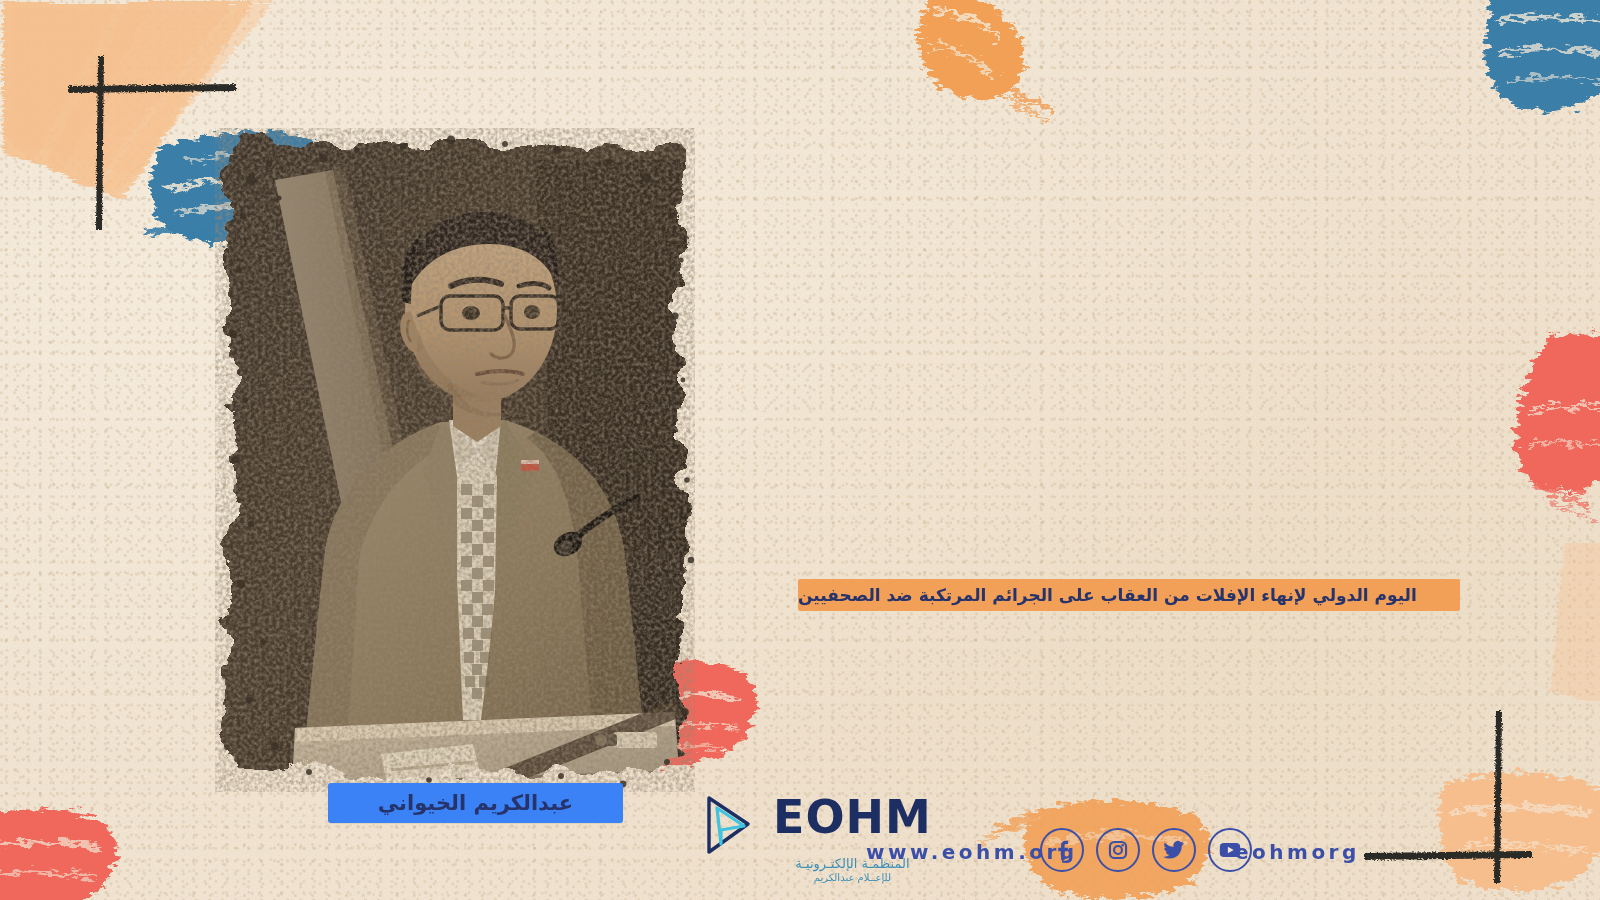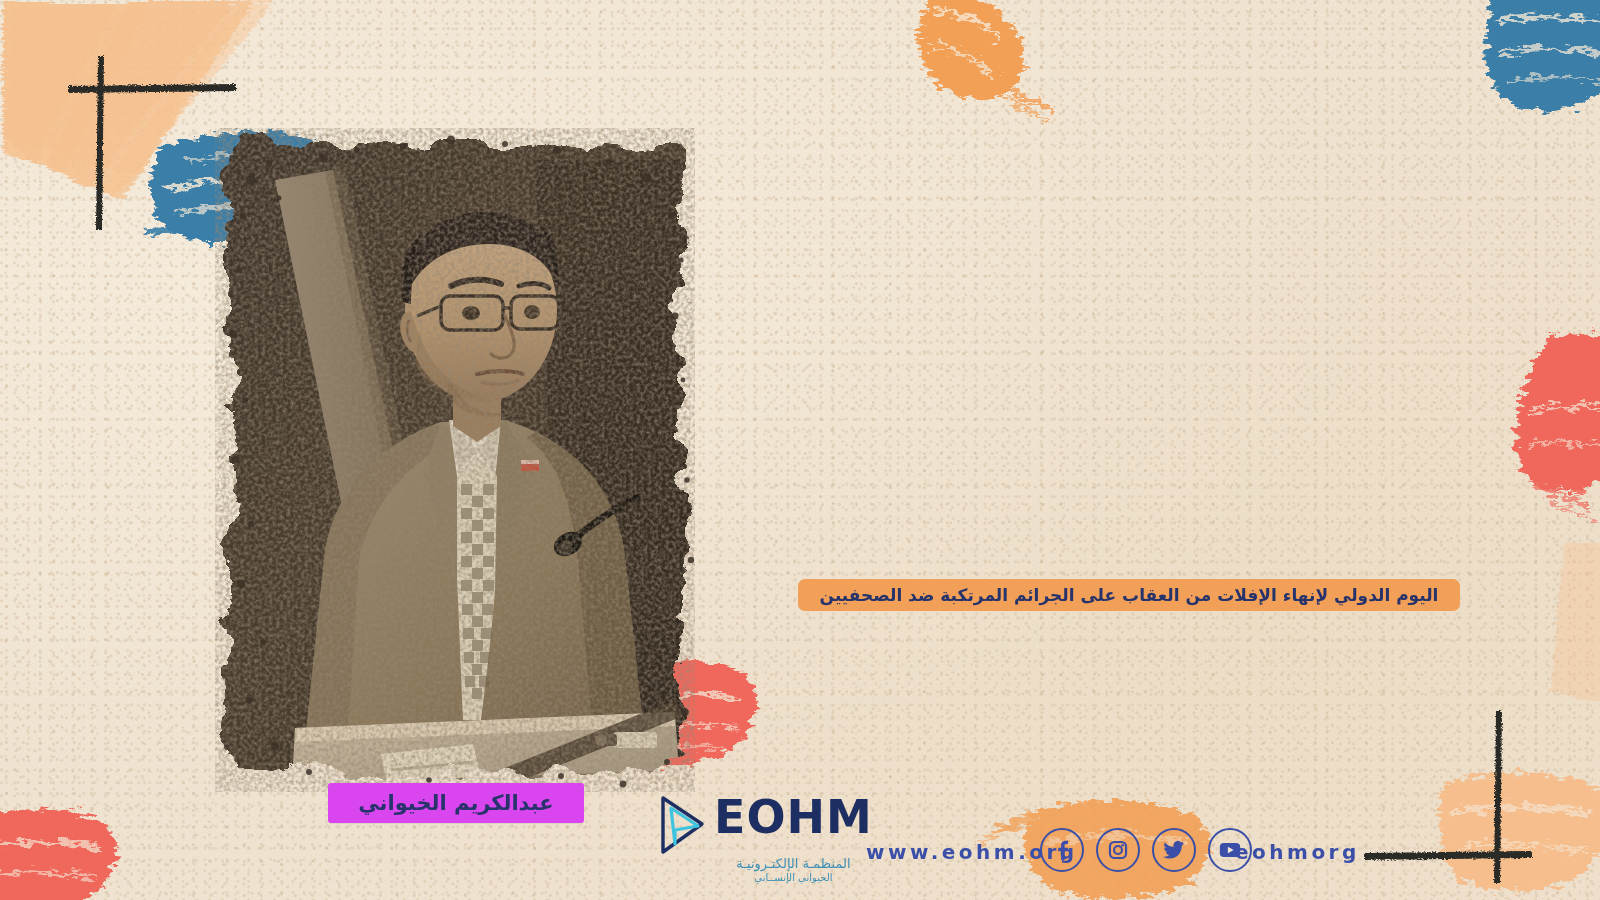--- a/index.html
+++ b/index.html
@@ -52,23 +52,23 @@
     width: 500px;
     height: 680px;
   }
   .photo-canvas { display: block; width: 100%; height: 100%; }
 
   
   .name-ribbon {
     position: absolute;
     left: 328px;
     top: 783px;
-    width: 256px;
+    width: 295px;
     height: 40px;
-    background: #d946ef;
+    background: #3b82f6;
     display: flex;
     align-items: center;
     justify-content: center;
     border-radius: 3px 3px 3px 3px;
     box-shadow: 0 1px 0 rgba(0,0,0,0.06);
   }
   .name-ribbon span {
     color: #27336b;
     font-size: 21px;
     font-weight: bold;
@@ -95,47 +95,47 @@
   
   .banner {
     position: absolute;
     right: 140px;
     top: 579px;
     width: 662px;
     height: 32px;
     background: #f2a057;
     display: flex;
     align-items: center;
-    justify-content: center;
-    border-radius: 7px;
+    justify-content: flex-start;
+    border-radius: 2px;
   }
   .banner span {
     color: #27336b;
     direction: rtl;
     font-size: 17px;
     font-weight: bold;
     white-space: nowrap;
     letter-spacing: 0px;
   }
 
   
   .footer {
     position: absolute;
     left: 0;
     right: 0;
     bottom: 18px;
     height: 90px;
   }
   .logo-block {
     position: absolute;
-    left: 658px;
+    left: 704px;
     top: 2px;
     display: flex;
     align-items: flex-start;
-    gap: 8px;
+    gap: 21px;
   }
   .logo-mark { width: 48px; height: 62px; display:block; }
   .logo-text-block { display: flex; flex-direction: column; align-items: center; }
   .logo-word {
     color: #1d2e63;
     font-size: 46px;
     font-weight: bold;
     letter-spacing: 1px;
     line-height: 46px;
     font-family: "DejaVu Sans", "Liberation Sans", sans-serif;
@@ -562,21 +562,21 @@
   <div class="footer">
 
     <div class="logo-block">
       <svg class="logo-mark" viewBox="0 0 48 62">
         <path d="M 5,4 L 44,30 L 5,58 Z" fill="none" stroke="#1d2e63" stroke-width="3.4" stroke-linejoin="round"></path>
         <path d="M 13,14 L 40,32 L 17,36 L 17,50 Z" fill="none" stroke="#3fc4e0" stroke-width="3.2" stroke-linejoin="round"></path>
       </svg>
       <div class="logo-text-block">
         <div class="logo-word">EOHM</div>
         <div class="logo-sub-ar">المنظمـة الإلكتـرونيـة</div>
-        <div class="logo-sub-ar2">الخيواني الإنســاني</div>
+        <div class="logo-sub-ar2">للإعــلام عبدالكريم</div>
       </div>
     </div>
 
     <div class="site-url">www.eohm.org</div>
 
     <div class="social-row">
       <div class="social-icon">
         <svg width="20" height="22" viewBox="0 0 20 22" aria-hidden="true">
           <path d="M12.6 21V12.2h2.9l.45-3.4h-3.35V6.65c0-.98.28-1.65 1.7-1.65h1.78V1.96C15.77 1.9 14.7 1.8 13.47 1.8c-2.6 0-4.38 1.57-4.38 4.47V8.8H6.2v3.4h2.9V21z" fill="#3b4fa8"></path>
         </svg>

